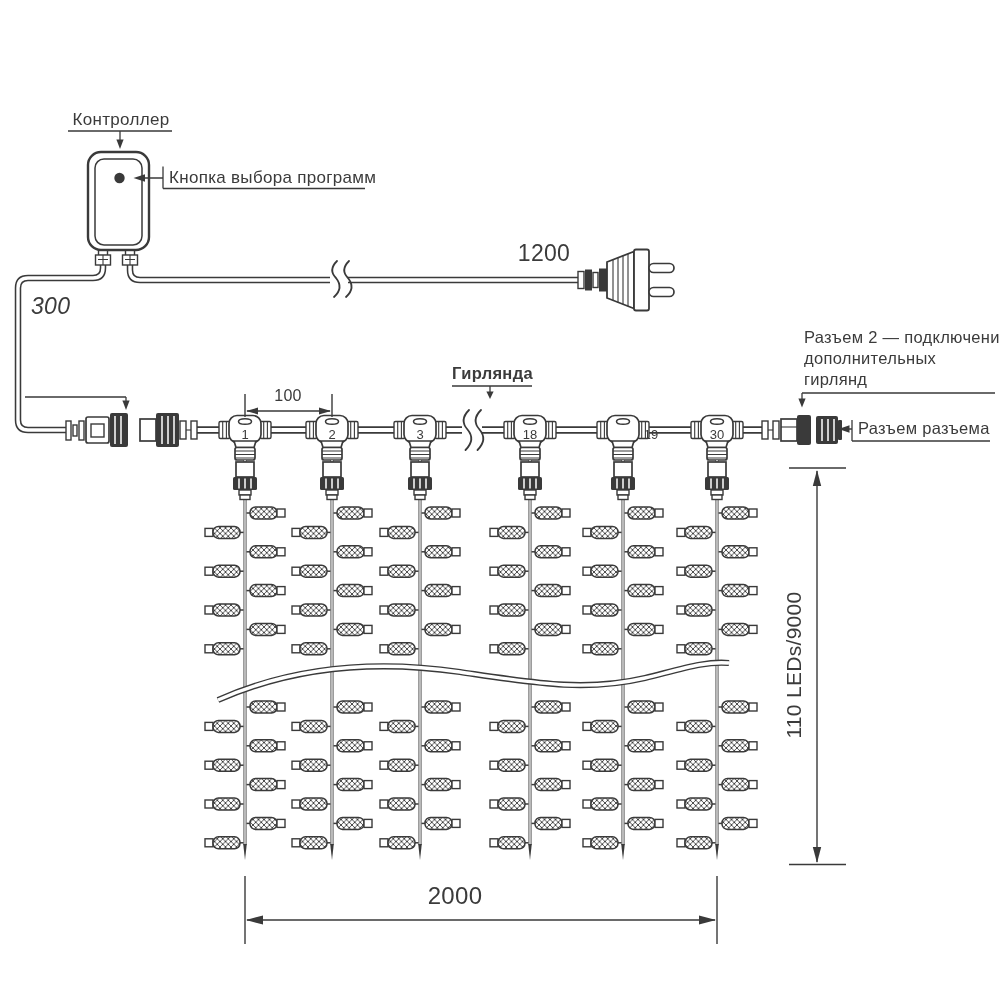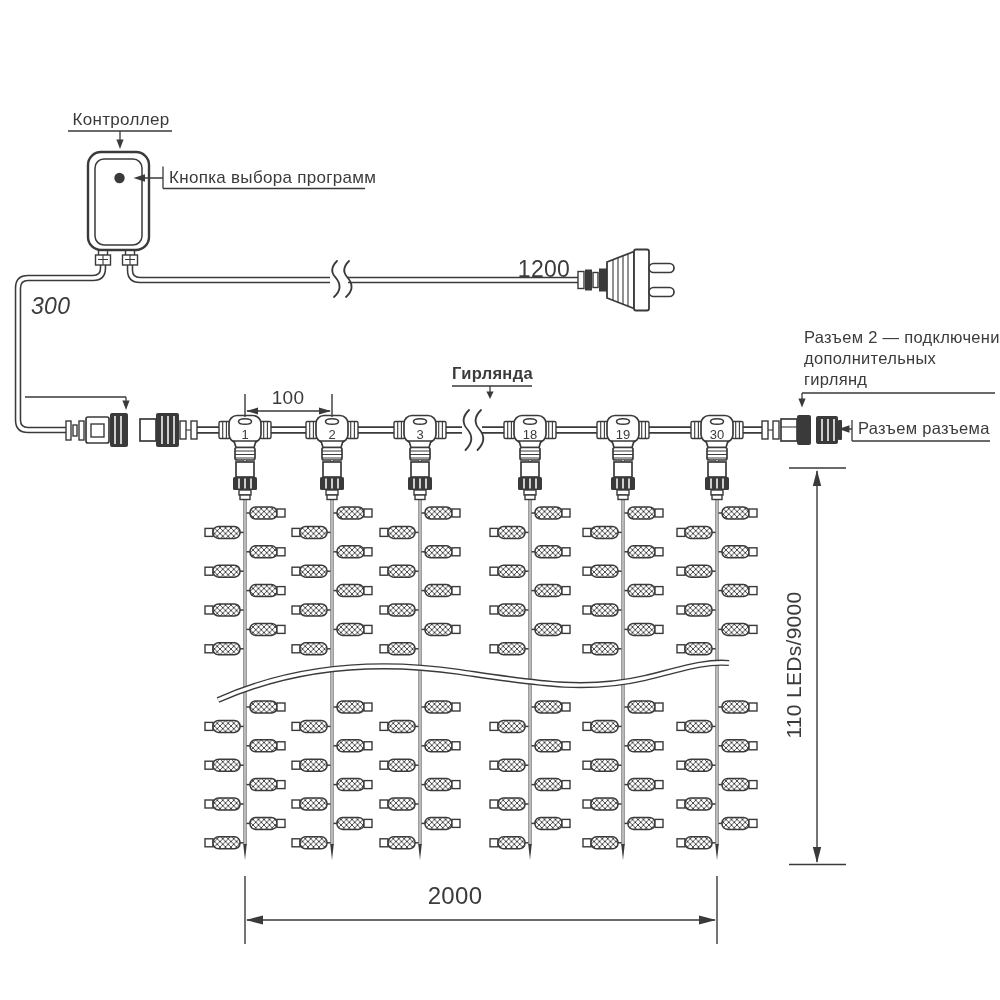--- a/index.html
+++ b/index.html
@@ -22,21 +22,21 @@
   .mo{stroke-width:7.5;} .mi{stroke-width:4;}
   .wo{stroke-width:6.2;} .wi{stroke-width:3.4;}
   .so{stroke-width:3;}   .si{stroke-width:1.3;}
   .dim {fill:none;stroke:#3a3a3a;stroke-width:1.4;}
   .lead{fill:none;stroke:#3a3a3a;stroke-width:1.3;}
   .ah  {fill:#3a3a3a;stroke:none;}
   
   .lbl{position:absolute;color:#3b3b3b;font-size:17px;letter-spacing:.3px;white-space:nowrap;}
   .center{text-align:center;}
   .num{font-size:23px;}
-  .dimtxt{font-size:19px;}
+  .dimtxt{font-size:16px;}
   .big{font-size:24px;}
   #dim-110{width:210px;height:24px;text-align:center;font-size:21px;
            transform:rotate(-90deg);transform-origin:center;}
   .ml{line-height:21.5px;}
   .t-num{position:absolute;top:427px;width:30px;text-align:center;
          font-size:13px;color:#3b3b3b;}
 </style>
 </head>
 <body>
 
@@ -553,31 +553,31 @@
     <path class="lead" d="M852,420 V441 M852,441 H990 M852,429 H843"></path>
     <polygon class="ah" points="838.5,429 849.5,425.3 849.5,432.7"></polygon>
   </g>
 </svg>
 
 <div id="t-numbers">
       <div class="t-num" style="left: 230px;">1</div>
       <div class="t-num" style="left: 317px;">2</div>
       <div class="t-num" style="left: 405px;">3</div>
       <div class="t-num" style="left: 515px;">18</div>
-      <div class="t-num" style="left: 608px;">19</div>
+      <div class="t-num" style="left: 608px; padding-left: 28px;">19</div>
       <div class="t-num" style="left: 702px;">30</div>
     </div>
 
 <div class="lbl center" style="left:70px;top:110px;width:102px;">Контроллер</div>
 
 <div class="lbl" style="left:169px;top:168px;">Кнопка выбора программ</div>
 
 <div class="lbl num" style="left:31px;top:293px;font-style:italic;">300</div>
 
-<div class="lbl num center" style="left:512px;top:256px;width:64px;">1200</div>
+<div class="lbl num center" style="left:512px;top:240px;width:64px;">1200</div>
 
 
 <div class="lbl center" style="left:452px;top:364px;width:80px;font-size:16.5px;font-weight:bold;">Гирлянда</div>
 
 <div class="lbl ml" style="left:804px;top:327px;font-size:16.5px;line-height:21px;">
   <div>Разъем 2 — подключение</div>
   <div>дополнительных</div>
   <div>гирлянд</div>
 </div>
 

